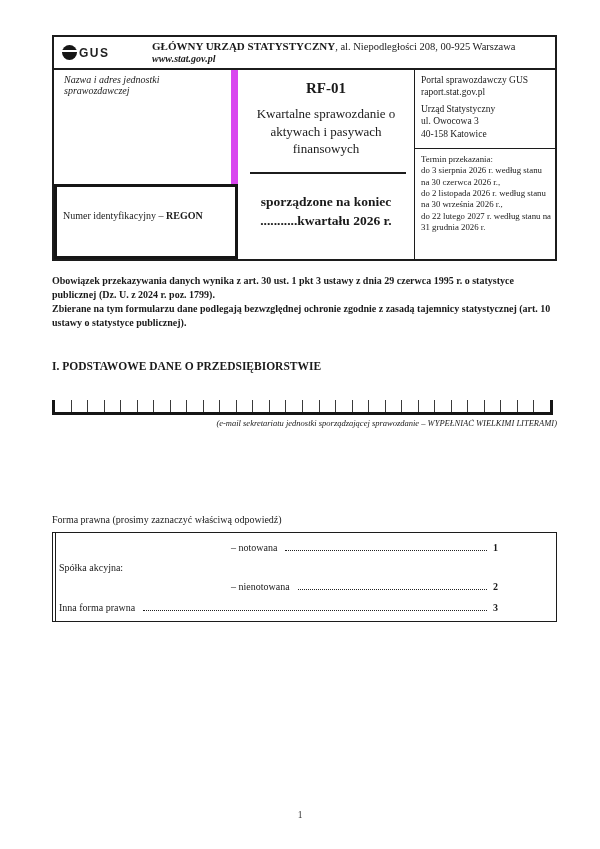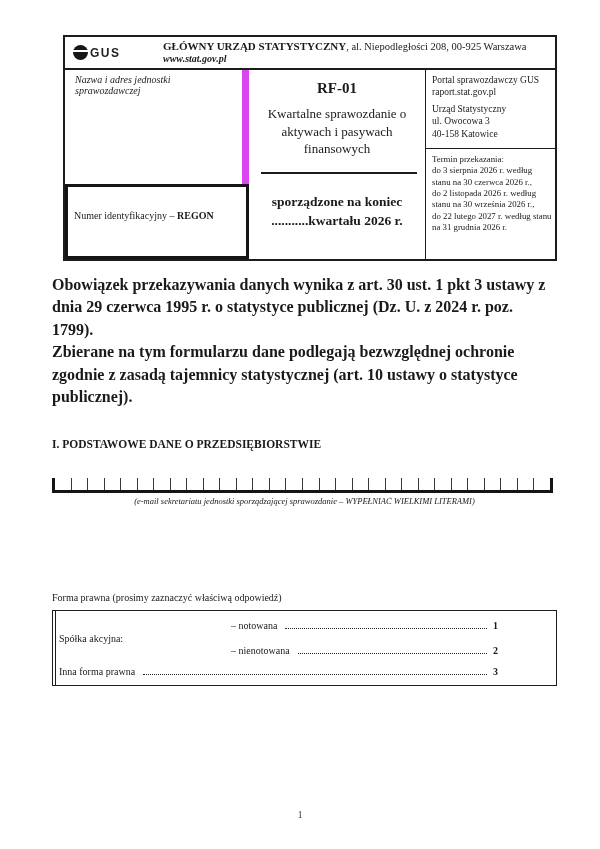--- a/index.html
+++ b/index.html
@@ -6,21 +6,21 @@
   html,body { background:#e8e8e8; }
   .page {
     position:relative; width:600px; height:849px; margin:0 auto;
     background:#ffffff; color:#1a1a1a;
     font-family:"Liberation Serif", serif;
     overflow:hidden;
   }
   .sheet { position:absolute; left:52px; top:35px; width:505px; }
 
   
-  .header-table { border:2px solid #1c1c1c;margin-left:11px; }
+  .header-table { border:2px solid #1c1c1c; }
   .row1 { display:flex; align-items:center; height:33px; border-bottom:2px solid #1c1c1c; padding-left:8px; }
   .logo { display:flex; align-items:center; width:62px; }
   .logo-mark {
     width:15px; height:15px; border-radius:50%;
     background:linear-gradient(#161616 0 30%, #ffffff 30% 44%, #161616 44% 100%);
     flex:0 0 auto;
   }
   .logo-text { font-family:"Liberation Sans", sans-serif; font-weight:bold; font-size:12px; letter-spacing:1.5px; color:#222; margin-left:2px; }
   .org { margin-left:28px; line-height:1.2; }
   .org-line1 { font-size:10.5px; }
@@ -38,38 +38,38 @@
   .form-title { font-size:13px; font-weight:normal; line-height:1.35; margin-top:8px; padding:0 14px; }
   .mid-sep { border-top:2px solid #1c1c1c; margin:14px 8px 0 12px; }
   .prepared { margin-top:19px; font-size:13.5px; font-weight:bold; line-height:1.4; }
 
   .col-right { font-size:9.5px; line-height:1.28; }
   .portal { padding:4px 4px 0 6px; }
   .office { padding:5px 12px 8px 6px; }
   .deadline { border-top:1px solid #1c1c1c; padding:5px 3px 5px 6px; font-size:8.8px; line-height:1.3; }
 
   
-  .legal { margin-top:13px; font-size:16px; font-weight:bold; line-height:1.4; }
+  .legal { margin-top:13px; font-size:10px; font-weight:bold; line-height:1.4; }
 
   
   .section-title { margin-top:30px; font-size:11.5px; font-weight:bold; }
 
   .comb { display:flex; margin-top:28px; height:15px; width:501px;
           border-left:3px solid #151515; border-right:3px solid #151515; border-bottom:3px solid #151515; }
   .comb-cell { flex:1; border-right:1px solid #3a3a3a; }
   .comb-cell:last-child { border-right:none; }
-  .comb-caption { margin-top:3px; text-align:center; font-size:8.5px; font-style:italic; }
+  .comb-caption { margin-top:3px; text-align:right; font-size:8.5px; font-style:italic; }
 
   
   .forma-label { margin-top:86px; font-size:10px; }
   .forma-box { position:relative; margin-top:7px; border:1px solid #1c1c1c; padding:9px 0 8px 6px; }
   .forma-box::before { content:""; position:absolute; left:2px; top:0; bottom:0; width:1px; background:#1c1c1c; }
   .sa-row { display:flex; }
   .sa-label { width:172px; align-self:center; font-size:10px; }
-  .sa-options { flex:1; display:flex; flex-direction:column; gap:14px; padding-right:58px; }
+  .sa-options { flex:1; display:flex; flex-direction:column; gap:28px; padding-right:58px; }
   .option-row { display:flex; align-items:baseline; font-size:10px; }
   .dots { flex:1; border-bottom:1.5px dotted #222; margin:0 6px 2px 8px; }
   .code { font-weight:bold; font-size:10px; }
   .inna-row { display:flex; align-items:baseline; font-size:10px; margin-top:10px; padding-right:58px; }
 
   .page-num { position:absolute; top:810px; left:0; width:600px; text-align:center; font-size:9.5px; color:#333; }
 </style>
 </head>
 <body>
 

